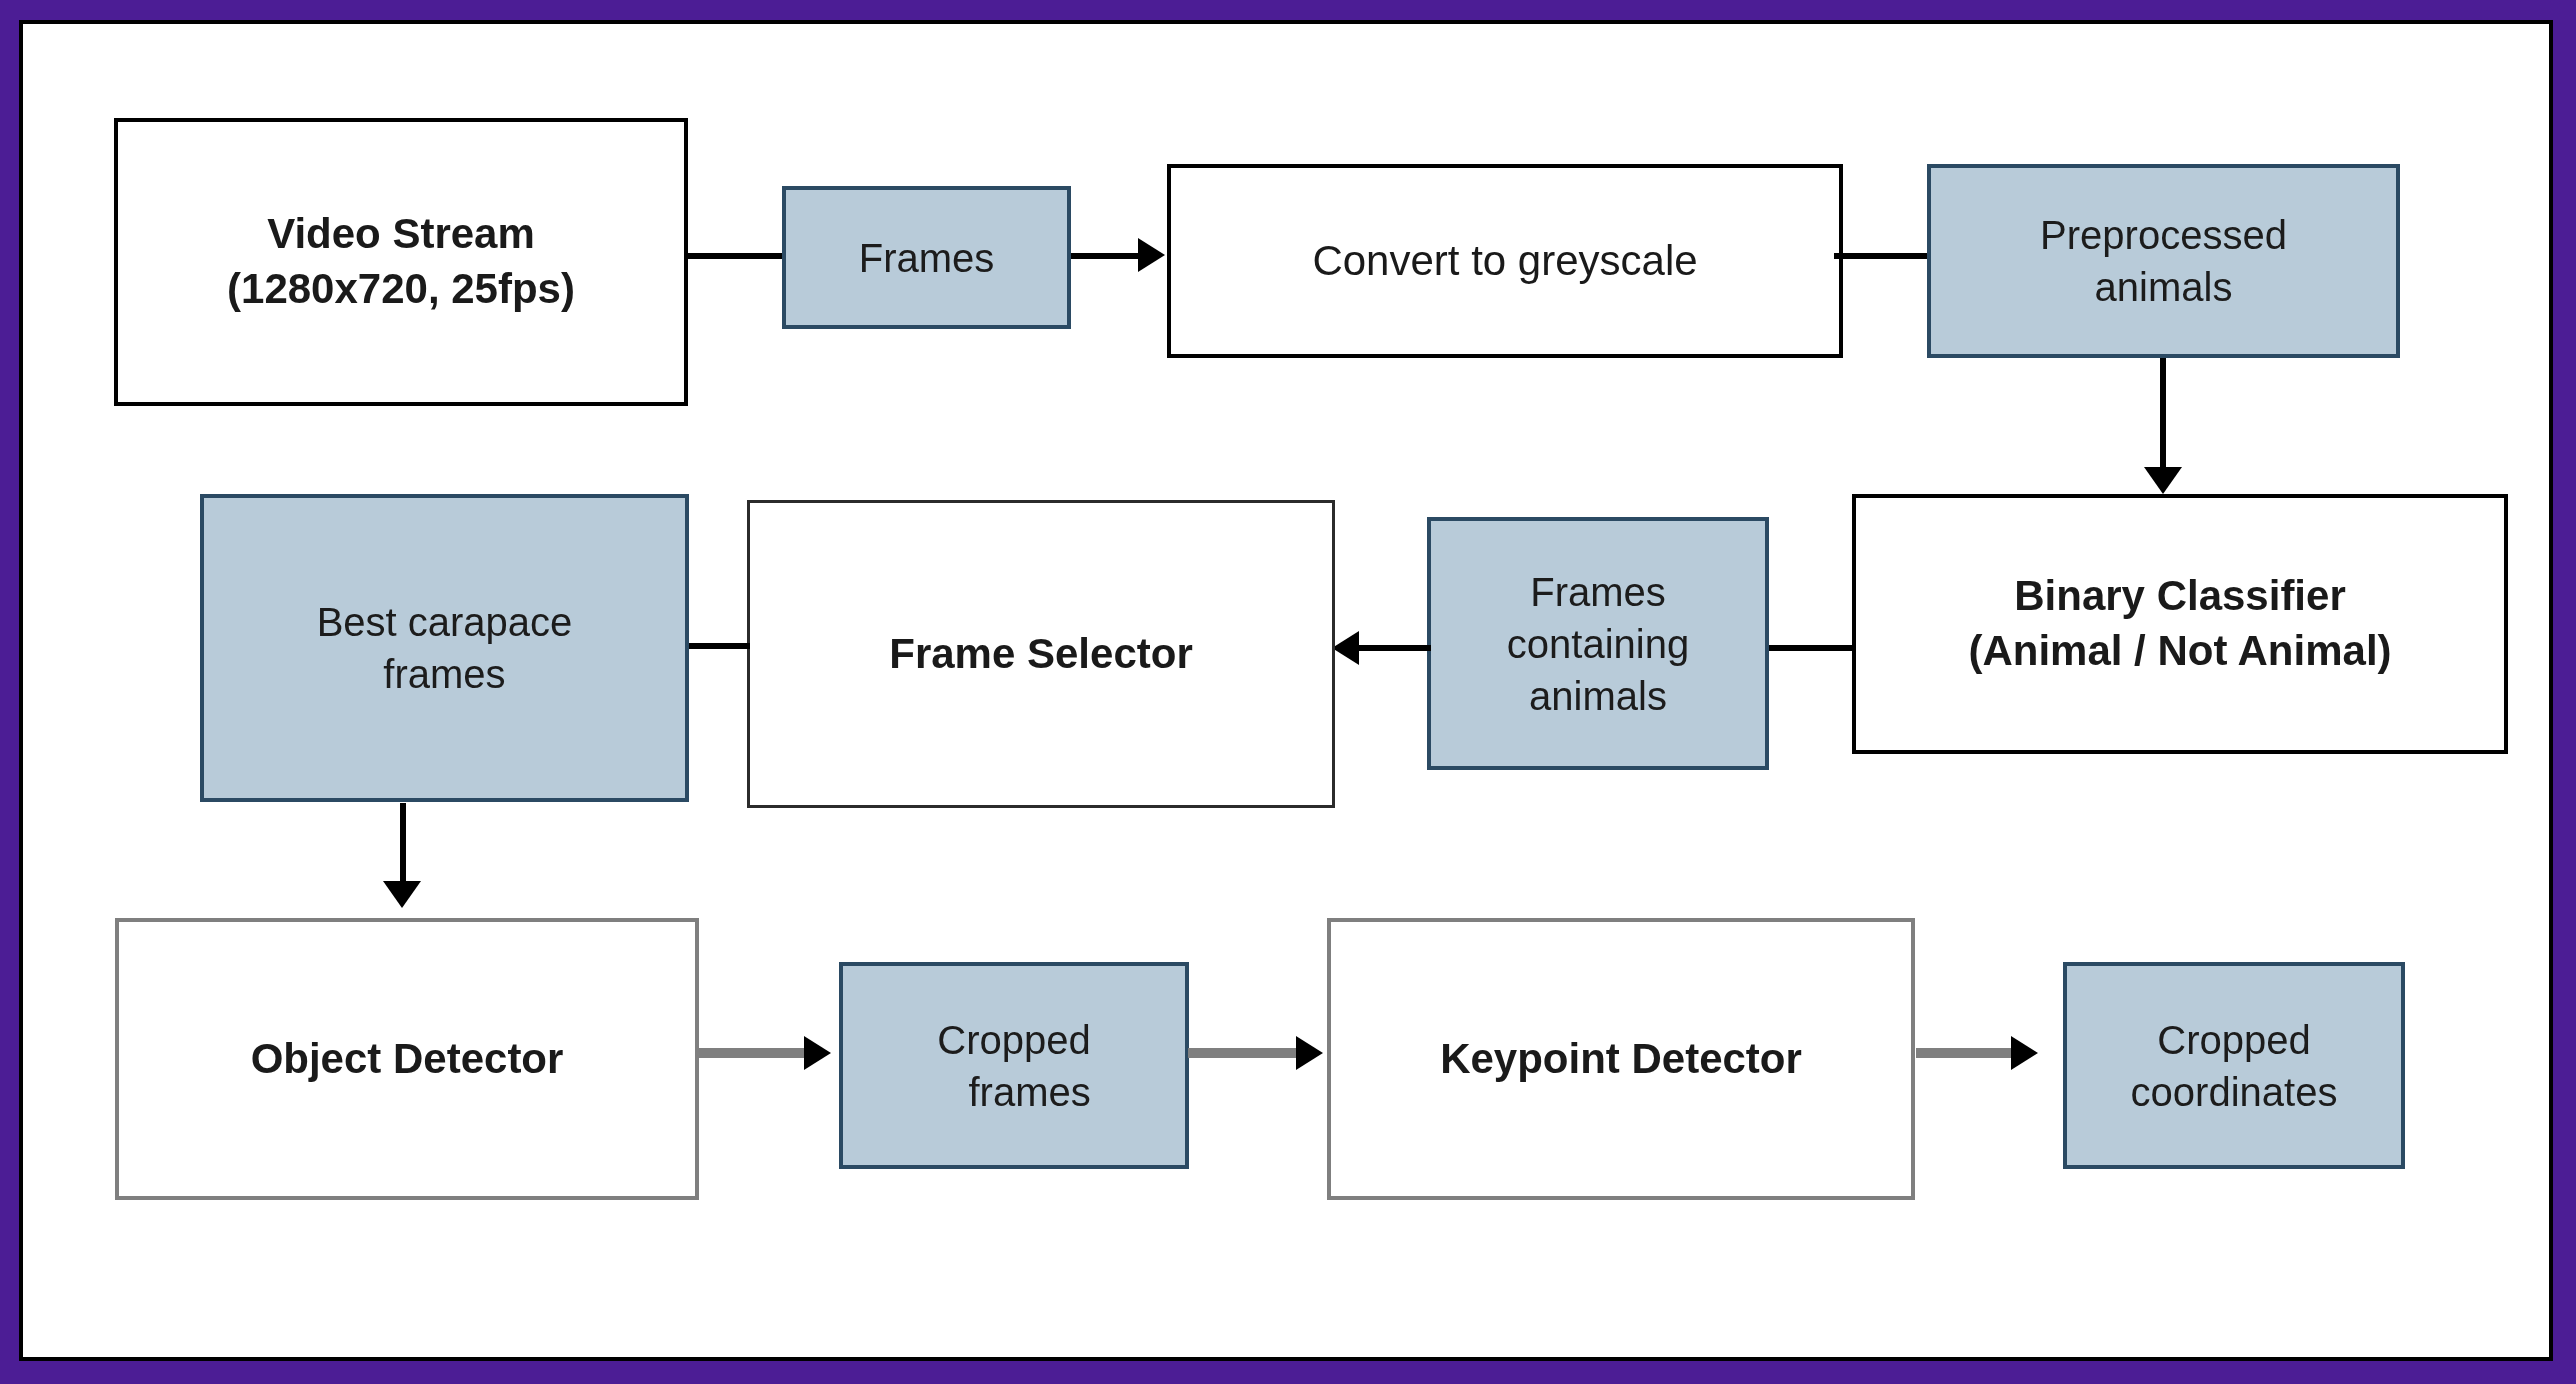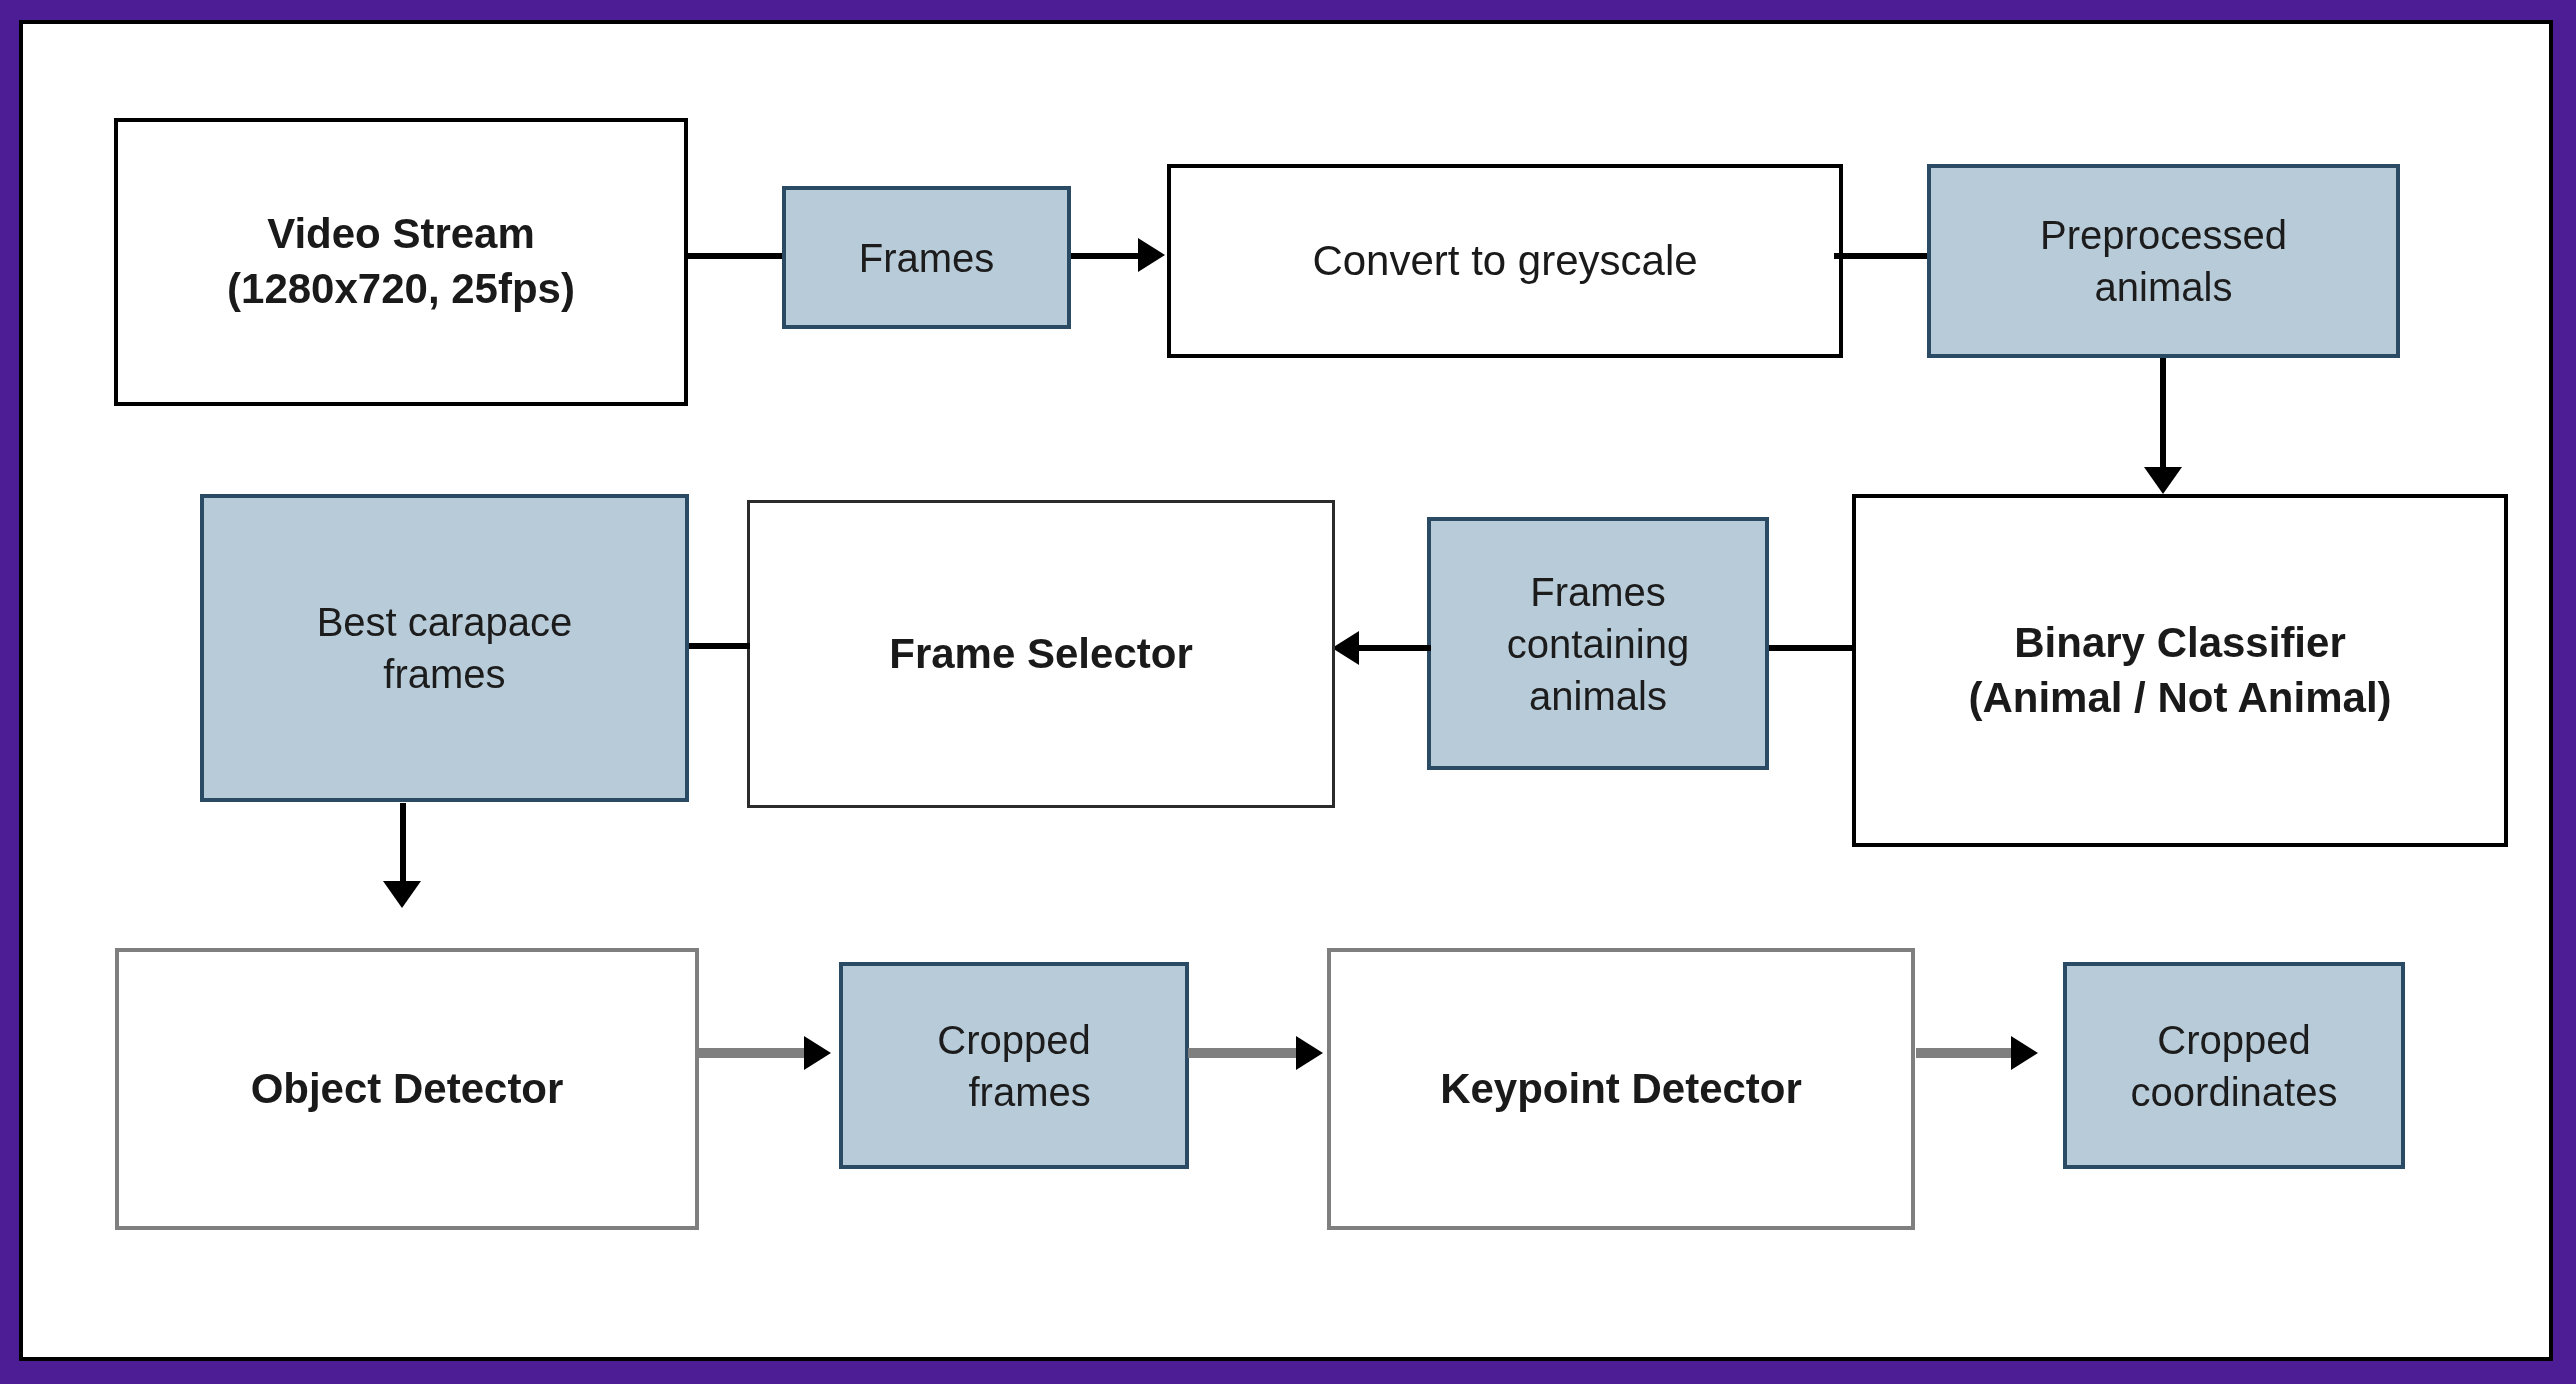--- a/index.html
+++ b/index.html
@@ -18,21 +18,21 @@
     display:flex;align-items:center;justify-content:center;
     text-align:center;color:#1a1a1a;line-height:1.3;
     white-space:pre-line;
   }
 
   
   .proc{
     background:#ffffff;border:4px solid #000000;
     font-weight:bold;font-size:42px;
   }
-  .proc.gray-edge{border-color:#7f7f7f;margin-top:30px;}
+  .proc.gray-edge{border-color:#7f7f7f;}
   .proc.thin-edge{border:3.2px solid #2b2b2b;margin-top:6px;}
 
   
   .data{
     background:#b8cbd9;border:4.8px solid #2b4a63;
     font-weight:normal;font-size:40px;color:#1c1c1c;
   }
 
   
   .edge{position:absolute;background:#000000;}
@@ -75,21 +75,21 @@
   <div class="node proc" style="left:1167px;top:164px;width:676px;height:194px;font-weight:normal;">Convert to greyscale</div>
 
   <div class="edge" style="left:1834px;top:253px;width:95px;height:5.6px;"></div>
 
   <div class="node data" style="left:1927px;top:164px;width:473px;height:194px;">Preprocessed
 animals</div>
 
   <div class="edge" style="left:2160px;top:358px;width:5.6px;height:118px;"></div>
   <div class="arrow down" style="left:2144px;top:467px;"></div>
 
-  <div class="node proc" style="left:1852px;top:494px;width:656px;height:353px;">Binary Classifier
+  <div class="node proc" style="left:1852px;top:494px;width:656px;height:260px;">Binary Classifier
 (Animal / Not Animal)</div>
 
   <div class="edge" style="left:1766px;top:645px;width:89px;height:5.6px;"></div>
 
   <div class="node data" style="left:1427px;top:517px;width:342px;height:253px;">Frames
 containing
 animals</div>
 
   <div class="edge" style="left:1359px;top:645px;width:72px;height:5.6px;"></div>
   <div class="arrow left" style="left:1332px;top:631px;"></div>

